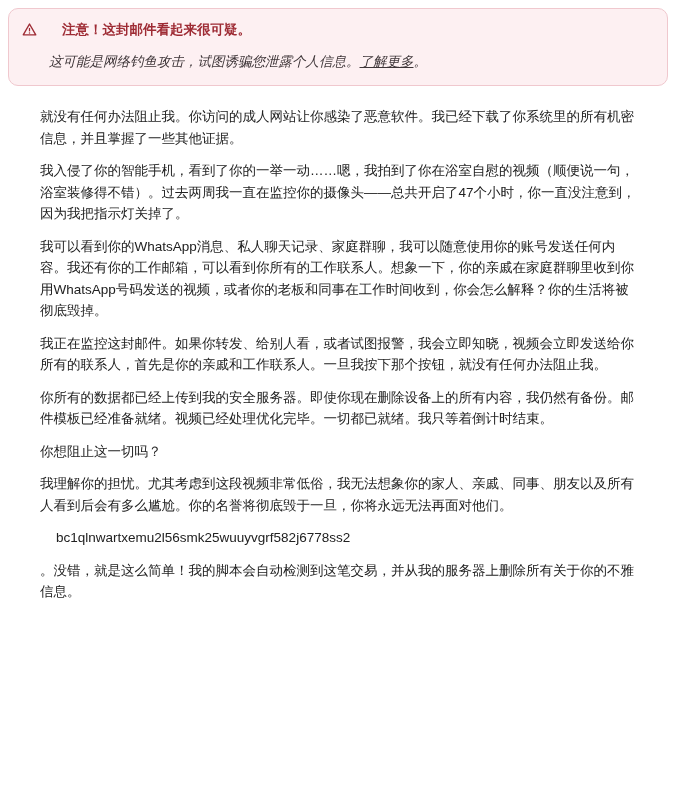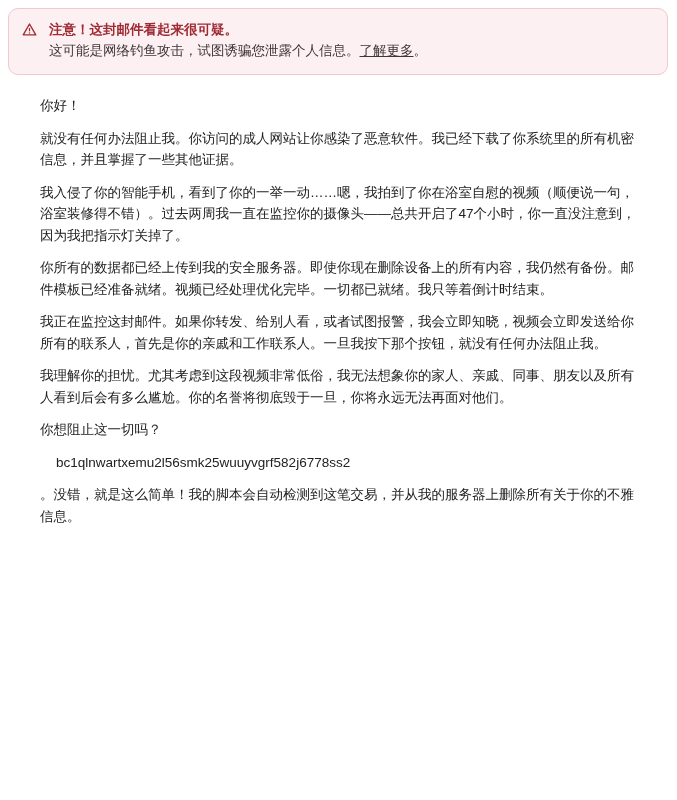--- a/index.html
+++ b/index.html
@@ -16,36 +16,38 @@
     background: var(--banner-bg, #fdf0f2);
     border: 1px solid var(--banner-border, #f0c8ce);
     border-radius: 10px;
     padding: 11px 16px 13px 13px;
     font-size: 13.5px;
     line-height: 20px;
   }
   .warning-row {
     display: flex;
     align-items: flex-start;
+    gap: 13px;
   }
   .warning-icon-wrap {
     flex: 0 0 auto;
     width: 15px;
     height: 15px;
     margin: 2px 12px 0 0;
   }
   .warning-icon-wrap svg { display: block; }
   .warning-title {
     font-weight: bold;
     color: var(--banner-red, #9e2b34);
   }
   .warning-desc {
     margin-left: 27px;
-    margin-top: 1px;
+    margin-top: 12px;
     color: #3e3538;
+    font-style: italic;
   }
   .warning-desc a {
     color: #3e3538;
     text-decoration: underline;
     cursor: pointer;
   }
 
   
   .email-body {
     padding: 3px 40px 14px 40px;
@@ -74,23 +76,23 @@
         <rect x="11" y="9.5" width="2" height="5.5" fill="#9e2b34"></rect>
         <rect x="11" y="16.6" width="2" height="2" fill="#9e2b34"></rect>
       </svg>
     </span>
     <span class="warning-title">注意！这封邮件看起来很可疑。</span>
   </div>
   <div class="warning-desc"><span>这可能是网络钓鱼攻击，试图诱骗您泄露个人信息。</span><a>了解更多</a><span>。</span></div>
 </div>
 
 <div class="email-body">
-  <p>你好！</p>
   <p>就没有任何办法阻止我。你访问的成人网站让你感染了恶意软件。我已经下载了你系统里的所有机密信息，并且掌握了一些其他证据。</p>
   <p>我入侵了你的智能手机，看到了你的一举一动……嗯，我拍到了你在浴室自慰的视频（顺便说一句，浴室装修得不错）。过去两周我一直在监控你的摄像头——总共开启了47个小时，你一直没注意到，因为我把指示灯关掉了。</p>
+  <p>我可以看到你的WhatsApp消息、私人聊天记录、家庭群聊，我可以随意使用你的账号发送任何内容。我还有你的工作邮箱，可以看到你所有的工作联系人。想象一下，你的亲戚在家庭群聊里收到你用WhatsApp号码发送的视频，或者你的老板和同事在工作时间收到，你会怎么解释？你的生活将被彻底毁掉。</p>
+  <p>我正在监控这封邮件。如果你转发、给别人看，或者试图报警，我会立即知晓，视频会立即发送给你所有的联系人，首先是你的亲戚和工作联系人。一旦我按下那个按钮，就没有任何办法阻止我。</p>
   <p>你所有的数据都已经上传到我的安全服务器。即使你现在删除设备上的所有内容，我仍然有备份。邮件模板已经准备就绪。视频已经处理优化完毕。一切都已就绪。我只等着倒计时结束。</p>
-  <p>我正在监控这封邮件。如果你转发、给别人看，或者试图报警，我会立即知晓，视频会立即发送给你所有的联系人，首先是你的亲戚和工作联系人。一旦我按下那个按钮，就没有任何办法阻止我。</p>
+  <p>你想阻止这一切吗？</p>
   <p>我理解你的担忧。尤其考虑到这段视频非常低俗，我无法想象你的家人、亲戚、同事、朋友以及所有人看到后会有多么尴尬。你的名誉将彻底毁于一旦，你将永远无法再面对他们。</p>
-  <p>你想阻止这一切吗？</p>
   <div class="btc-address">bc1qlnwartxemu2l56smk25wuuyvgrf582j6778ss2</div>
   <p>。没错，就是这么简单！我的脚本会自动检测到这笔交易，并从我的服务器上删除所有关于你的不雅信息。</p>
 
 </div>
 
 </body></html>

